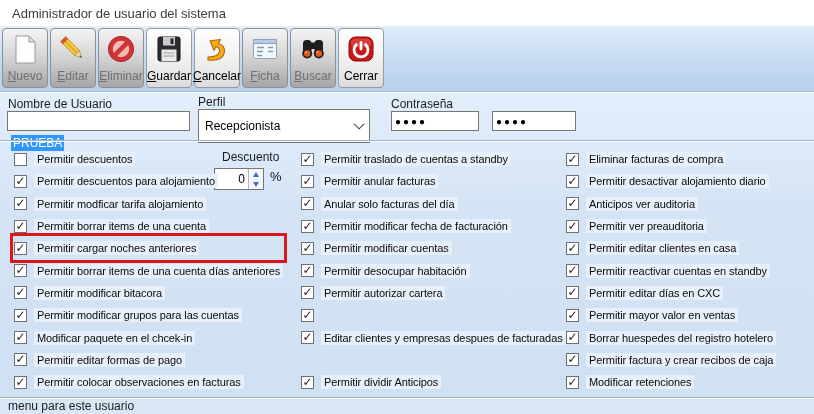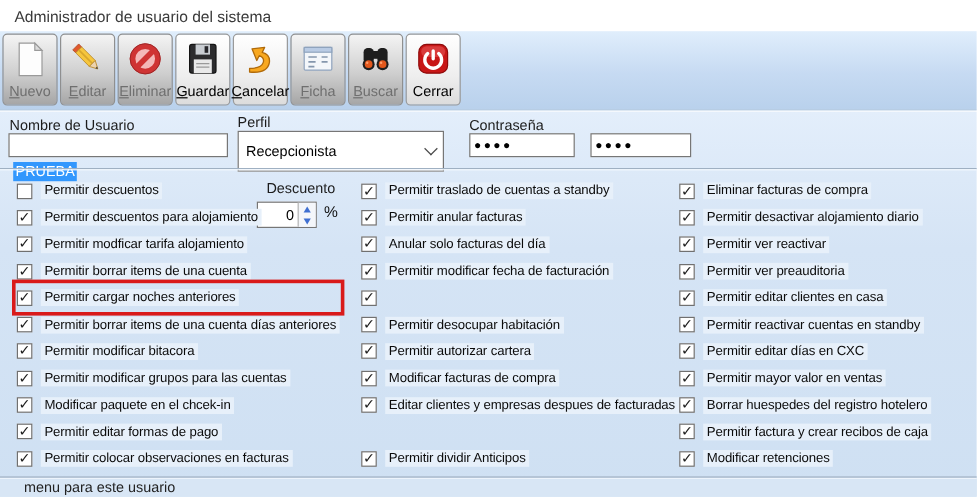--- a/index.html
+++ b/index.html
@@ -93,21 +93,21 @@
   .cblabel {
     font-size:11px; letter-spacing:-0.1px; color:#0b0b0b;
     background:#e7f0fa; padding:1px 3px; white-space:nowrap;
   }
 
   
   .statusbar {
     position:absolute; left:0; top:397px; width:814px; height:17px;
     background:#d8e6f5; border-top:1px solid #9fb0c2;
     box-shadow:inset 0 1px 0 #f4f9fe;
-    display:flex; align-items:center; padding-left:20px;
+    display:flex; align-items:center; padding-left:8px;
     font-size:12px; color:#222;
   }
 </style>
 </head>
 <body>
 
 <div class="window">
 
   <div class="titlebar">
     <span>Administrador de usuario del sistema</span>
@@ -308,32 +308,32 @@
         <div class="row">
           <span class="cb checked">✓</span>
           <span class="cblabel">Anular solo facturas del día</span>
         </div>
         <div class="row">
           <span class="cb checked">✓</span>
           <span class="cblabel">Permitir modificar fecha de facturación</span>
         </div>
         <div class="row">
           <span class="cb checked">✓</span>
+          <span class="cblabel">Permitir modificar cuentas</span>
         </div>
         <div class="row">
           <span class="cb checked">✓</span>
           <span class="cblabel">Permitir desocupar habitación</span>
         </div>
         <div class="row">
           <span class="cb checked">✓</span>
           <span class="cblabel">Permitir autorizar cartera</span>
         </div>
         <div class="row">
           <span class="cb checked">✓</span>
-          <span class="cblabel">Modificar facturas de compra</span>
         </div>
         <div class="row">
           <span class="cb checked">✓</span>
           <span class="cblabel">Editar clientes y empresas despues de facturadas</span>
         </div>
         <div class="row"></div>
         <div class="row">
           <span class="cb checked">✓</span>
           <span class="cblabel">Permitir dividir Anticipos</span>
         </div>
@@ -342,21 +342,21 @@
         <div class="row">
           <span class="cb checked">✓</span>
           <span class="cblabel">Eliminar facturas de compra</span>
         </div>
         <div class="row">
           <span class="cb checked">✓</span>
           <span class="cblabel">Permitir desactivar alojamiento diario</span>
         </div>
         <div class="row">
           <span class="cb checked">✓</span>
-          <span class="cblabel">Permitir ver reactivar</span>
+          <span class="cblabel">Anticipos ver auditoria</span>
         </div>
         <div class="row">
           <span class="cb checked">✓</span>
           <span class="cblabel">Permitir ver preauditoria</span>
         </div>
         <div class="row">
           <span class="cb checked">✓</span>
           <span class="cblabel">Permitir editar clientes en casa</span>
         </div>
         <div class="row">

